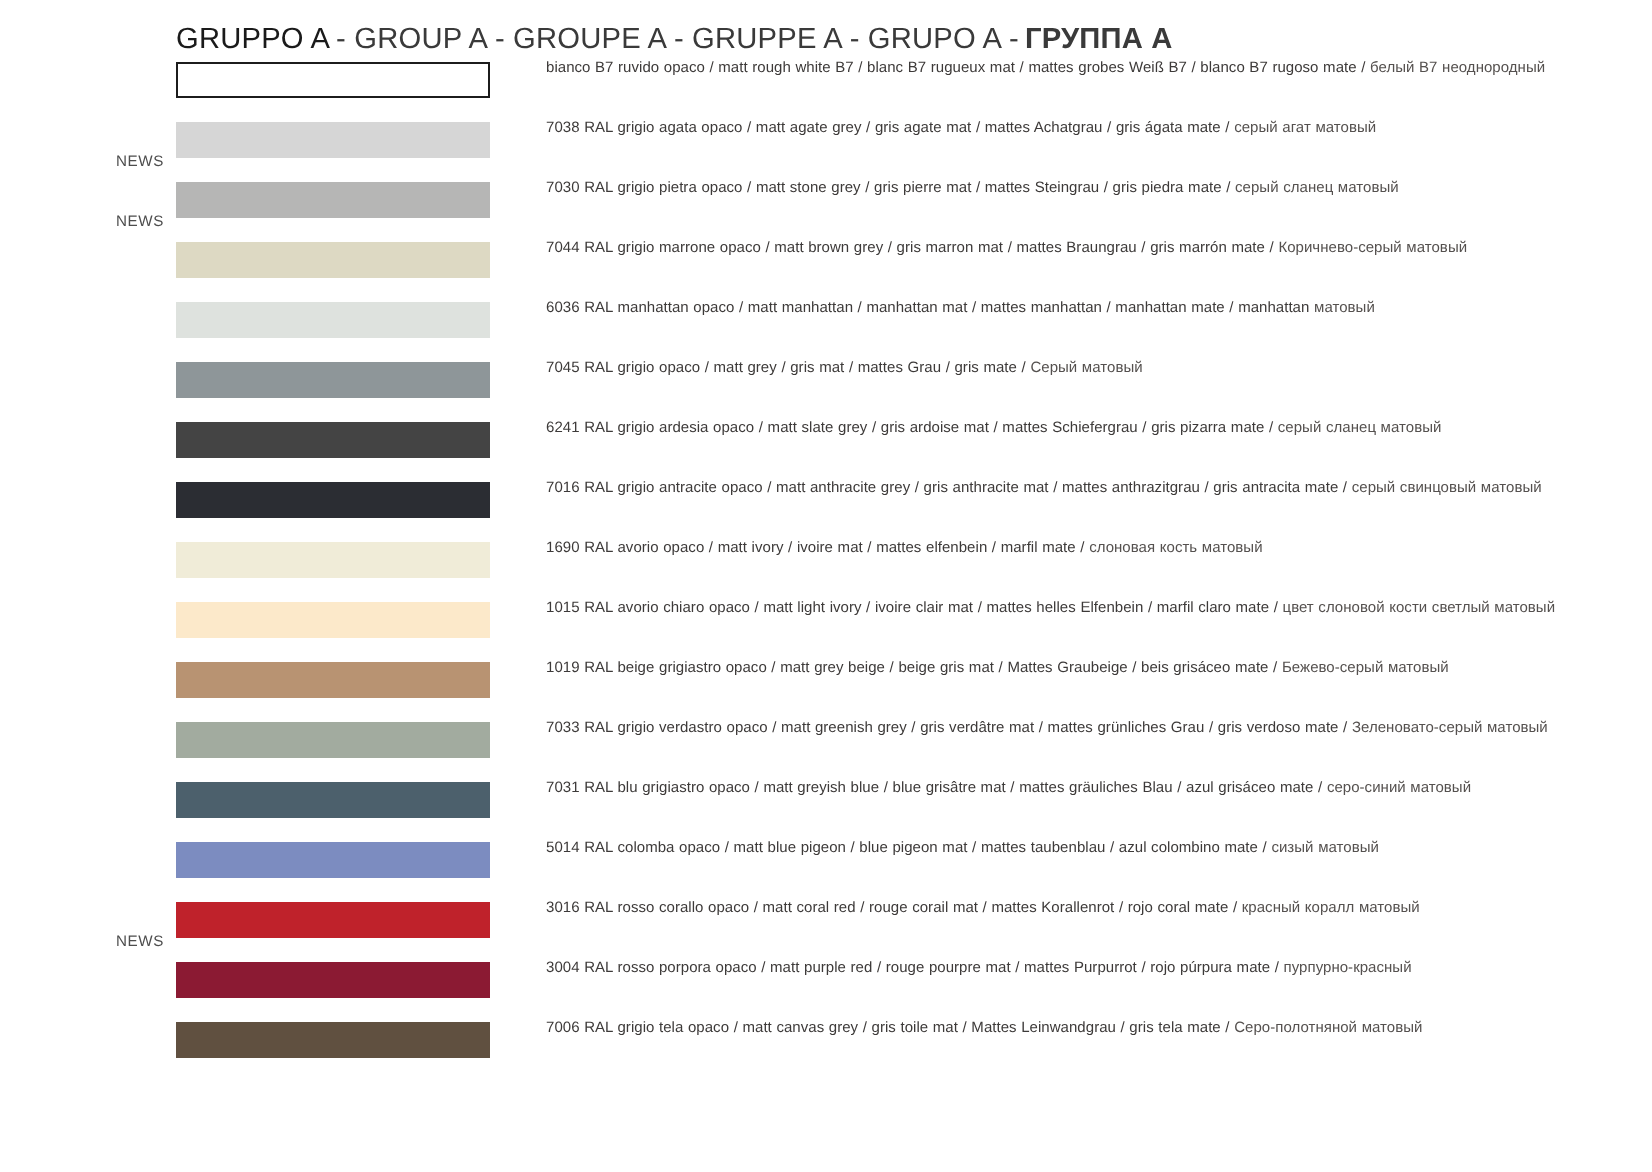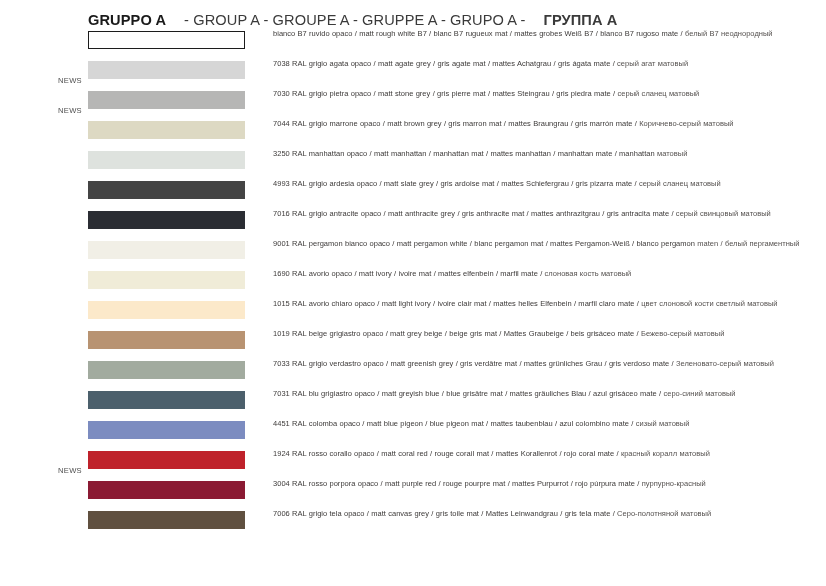--- a/index.html
+++ b/index.html
@@ -26,31 +26,31 @@
     position: absolute;
     left: 88px;
     top: 8px;
     height: 24px;
     display: flex;
     align-items: center;
     white-space: nowrap;
   }
   #title-bar .t-main {
     font-size: 14.6px;
-    font-weight: bold;
+    font-weight: normal;
     letter-spacing: 0.1px;
     color: #1a1a1a;
     text-align: right;
   }
   #title-bar .t-rest {
     font-size: 14.6px;
     font-weight: normal;
     letter-spacing: 0.1px;
     color: #3a3a3a;
-    margin-left: 18px;
+    margin-left: 3px;
   }
   #title-bar .t-ru {
     font-weight: bold;
   }
 
   
   #swatch-table {
     position: absolute;
     left: 0;
     top: 30px;
@@ -123,33 +123,33 @@
         <div class="news-tag">NEWS</div>
         <div class="swatch" style="background: rgb(182, 182, 181);"></div>
         <div class="desc"><span>7030 RAL grigio pietra opaco / matt stone grey / gris pierre mat / mattes Steingrau / gris piedra mate /</span> <span class="ru">серый сланец матовый</span></div>
       </div>
       <div class="swatch-row">
         <div class="swatch" style="background: rgb(221, 217, 195);"></div>
         <div class="desc"><span>7044 RAL grigio marrone opaco / matt brown grey / gris marron mat / mattes Braungrau / gris marrón mate /</span> <span class="ru">Коричнево-серый матовый</span></div>
       </div>
       <div class="swatch-row">
         <div class="swatch" style="background: rgb(222, 226, 222);"></div>
-        <div class="desc"><span>3250 RAL manhattan opaco / matt manhattan / manhattan mat / mattes manhattan / manhattan mate / manhattan</span> <span class="ru">матовый</span></div>
+        <div class="desc"><span>6036 RAL manhattan opaco / matt manhattan / manhattan mat / mattes manhattan / manhattan mate / manhattan</span> <span class="ru">матовый</span></div>
+      </div>
+      <div class="swatch-row">
+        <div class="swatch" style="background: rgb(142, 150, 153);"></div>
+        <div class="desc"><span>7045 RAL grigio opaco / matt grey / gris mat / mattes Grau / gris mate /</span> <span class="ru">Серый матовый</span></div>
       </div>
       <div class="swatch-row">
         <div class="swatch" style="background: rgb(68, 68, 68);"></div>
-        <div class="desc"><span>4993 RAL grigio ardesia opaco / matt slate grey / gris ardoise mat  / mattes Schiefergrau / gris pizarra mate /</span> <span class="ru">серый сланец матовый</span></div>
+        <div class="desc"><span>6241 RAL grigio ardesia opaco / matt slate grey / gris ardoise mat  / mattes Schiefergrau / gris pizarra mate /</span> <span class="ru">серый сланец матовый</span></div>
       </div>
       <div class="swatch-row">
         <div class="swatch" style="background: rgb(43, 45, 51);"></div>
         <div class="desc"><span>7016 RAL grigio antracite opaco / matt anthracite grey / gris anthracite mat / mattes anthrazitgrau / gris antracita mate /</span> <span class="ru">серый свинцовый матовый</span></div>
-      </div>
-      <div class="swatch-row">
-        <div class="swatch" style="background: rgb(241, 239, 230);"></div>
-        <div class="desc"><span>9001 RAL pergamon bianco opaco / matt pergamon white / blanc pergamon mat / mattes Pergamon-Weiß / blanco pergamon</span> <span class="ru">maten / белый пергаментный</span></div>
       </div>
       <div class="swatch-row">
         <div class="swatch" style="background: rgb(240, 236, 216);"></div>
         <div class="desc"><span>1690 RAL avorio opaco / matt ivory / ivoire mat / mattes elfenbein / marfil mate /</span> <span class="ru">слоновая кость матовый</span></div>
       </div>
       <div class="swatch-row">
         <div class="swatch" style="background: rgb(252, 233, 202);"></div>
         <div class="desc"><span>1015 RAL avorio chiaro opaco / matt light ivory / ivoire clair mat / mattes helles Elfenbein / marfil claro mate /</span> <span class="ru">цвет слоновой кости светлый матовый</span></div>
       </div>
       <div class="swatch-row">
@@ -159,26 +159,26 @@
       <div class="swatch-row">
         <div class="swatch" style="background: rgb(162, 171, 159);"></div>
         <div class="desc"><span>7033 RAL grigio verdastro opaco / matt greenish grey / gris verdâtre mat / mattes grünliches Grau / gris verdoso mate /</span> <span class="ru">Зеленовато-серый матовый</span></div>
       </div>
       <div class="swatch-row">
         <div class="swatch" style="background: rgb(76, 96, 108);"></div>
         <div class="desc"><span>7031 RAL blu grigiastro opaco / matt greyish blue / blue grisâtre mat / mattes gräuliches Blau / azul grisáceo mate /</span> <span class="ru">серо-синий матовый</span></div>
       </div>
       <div class="swatch-row">
         <div class="swatch" style="background: rgb(124, 140, 192);"></div>
-        <div class="desc"><span>4451 RAL colomba opaco / matt blue pigeon / blue pigeon mat / mattes taubenblau / azul colombino mate /</span> <span class="ru">сизый матовый</span></div>
+        <div class="desc"><span>5014 RAL colomba opaco / matt blue pigeon / blue pigeon mat / mattes taubenblau / azul colombino mate /</span> <span class="ru">сизый матовый</span></div>
       </div>
       <div class="swatch-row">
         <div class="news-tag">NEWS</div>
         <div class="swatch" style="background: rgb(191, 34, 43);"></div>
-        <div class="desc"><span>1924 RAL rosso corallo opaco / matt coral red / rouge corail mat / mattes Korallenrot / rojo coral mate /</span> <span class="ru">красный коралл матовый</span></div>
+        <div class="desc"><span>3016 RAL rosso corallo opaco / matt coral red / rouge corail mat / mattes Korallenrot / rojo coral mate /</span> <span class="ru">красный коралл матовый</span></div>
       </div>
       <div class="swatch-row">
         <div class="swatch" style="background: rgb(139, 26, 51);"></div>
         <div class="desc"><span>3004 RAL rosso porpora opaco / matt purple red / rouge pourpre mat / mattes Purpurrot / rojo púrpura mate /</span> <span class="ru">пурпурно-красный</span></div>
       </div>
       <div class="swatch-row">
         <div class="swatch" style="background: rgb(96, 80, 64);"></div>
         <div class="desc"><span>7006 RAL grigio tela opaco / matt canvas grey / gris toile mat / Mattes Leinwandgrau / gris tela mate /</span> <span class="ru">Серо-полотняной матовый</span></div>
       </div>
     </div>

